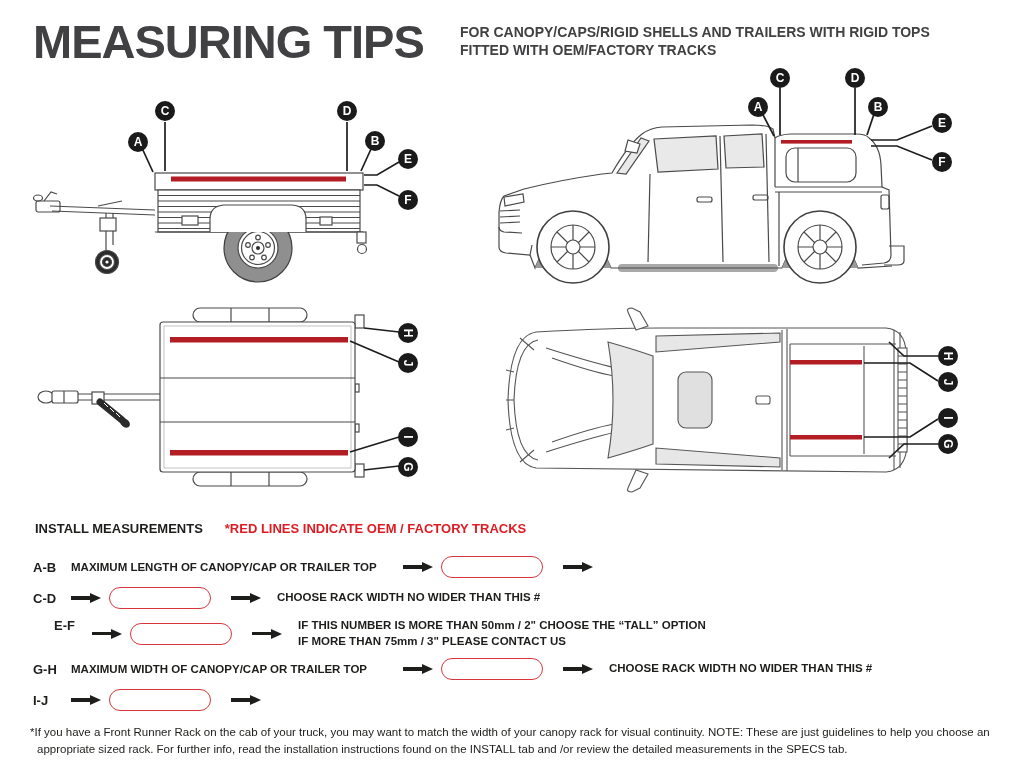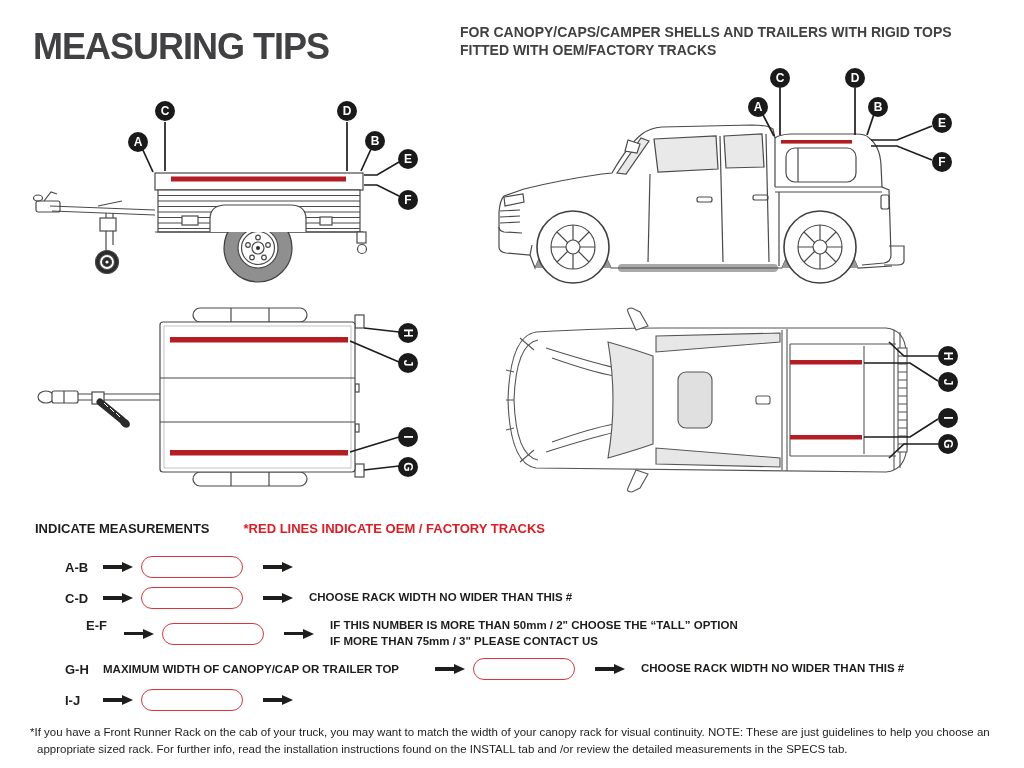--- a/index.html
+++ b/index.html
@@ -1,36 +1,36 @@
 <!DOCTYPE html>
 <html><head>
 <meta charset="utf-8">
 <style>
   html,body{margin:0;padding:0;background:#fff;}
   .canvas{position:relative;width:1024px;height:768px;background:#fff;overflow:hidden;
           font-family:"Liberation Sans",sans-serif;color:#1d1d1b;}
   
-  .title{position:absolute;left:33px;top:26px;font-size:36px;font-weight:bold;
+  .title{position:absolute;left:33px;top:14px;font-size:47px;font-weight:bold;
          letter-spacing:-1px;color:#414042;white-space:nowrap;}
   .subtitle{position:absolute;left:460px;top:24px;width:560px;font-size:14px;font-weight:bold;
             color:#414042;line-height:1.25;}
   
   .panel{position:absolute;}
   svg{display:block;}
   
   .badge{position:absolute;width:20px;height:20px;border-radius:50%;background:#1a1a1a;color:#fff;
          font-size:12px;font-weight:bold;display:flex;align-items:center;justify-content:center;
          z-index:5;}
   .badge.rot span{display:inline-block;transform:rotate(90deg);}
   
   .legend{position:absolute;left:35px;top:521px;font-size:13px;font-weight:bold;white-space:nowrap;}
-  .legend .note{color:#e01b22;margin-left:34px;}
+  .legend .note{color:#e01b22;margin-left:22px;}
   
   .rows{position:absolute;left:33px;top:556px;width:978px;}
-  .mrow{display:flex;align-items:center;margin-bottom:9px;margin-left:32px;}
+  .mrow{display:flex;align-items:center;margin-bottom:9px;}
   .mrow .range{width:38px;font-size:13px;font-weight:bold;flex:none;}
   .mrow .desc{width:332px;font-size:11.5px;font-weight:bold;line-height:1.3;white-space:pre-line;flex:none;}
   .arrow{display:inline-flex;align-items:center;width:30px;flex:none;margin-right:8px;}
   .arrow .shaft{width:19px;height:3.5px;background:#1d1d1b;}
   .arrow .head{width:0;height:0;border-left:11px solid #1d1d1b;
                border-top:5.5px solid transparent;border-bottom:5.5px solid transparent;}
   .pill{width:100px;height:20px;border:1.6px solid #d8363c;border-radius:13px;background:#fff;
         flex:none;margin-right:20px;}
   .arrow.second{margin-right:16px;}
   .mrow .instr{font-size:11.5px;font-weight:bold;line-height:1.35;white-space:pre-line;}
@@ -38,21 +38,21 @@
   .footnote{position:absolute;left:30px;top:724px;width:968px;font-size:11.5px;line-height:1.5;
             color:#1d1d1b;padding-left:7px;text-indent:-7px;}
 </style>
 </head>
 <body>
 
 <div class="canvas">
 
   <div class="title">MEASURING TIPS</div>
   <div class="subtitle">
-    <div>FOR CANOPY/CAPS/CAMPER SHELLS AND TRAILERS WITH RIGID TOPS</div>
+    <div>FOR CANOPY/CAPS/RIGID SHELLS AND TRAILERS WITH RIGID TOPS</div>
     <div>FITTED WITH OEM/FACTORY TRACKS</div>
   </div>
 
   <div class="panel" style="left:30px;top:85px;">
     <svg width="430" height="220" viewBox="0 0 430 220">
       <g stroke="#4a4a4a" stroke-width="1.2" fill="none">
 
         <line x1="125" y1="125" x2="20" y2="121"></line>
         <line x1="125" y1="130" x2="22" y2="126"></line>
         <rect x="6" y="116" width="24" height="11" rx="2"></rect>
@@ -317,27 +317,28 @@
       <span>J</span>
     </div>
   <div class="badge rot" style="left:938px;top:408px;">
       <span>I</span>
     </div>
   <div class="badge rot" style="left:938px;top:434px;">
       <span>G</span>
     </div>
 
   <div class="legend">
-    <span>INDICATE MEASUREMENTS</span><span class="note">*RED LINES INDICATE OEM / FACTORY TRACKS</span>
+    <span>INSTALL MEASUREMENTS</span><span class="note">*RED LINES INDICATE OEM / FACTORY TRACKS</span>
   </div>
 
   <div class="rows">
 
     <div class="mrow">
       <span class="range">A-B</span>
+      <span class="desc">MAXIMUM  LENGTH OF CANOPY/CAP OR TRAILER TOP</span>
       <span class="arrow">
           <span class="shaft"></span>
           <span class="head"></span>
         </span>
       <span class="pill"></span>
       <span class="arrow second">
           <span class="shaft"></span>
           <span class="head"></span>
         </span>
     </div>

